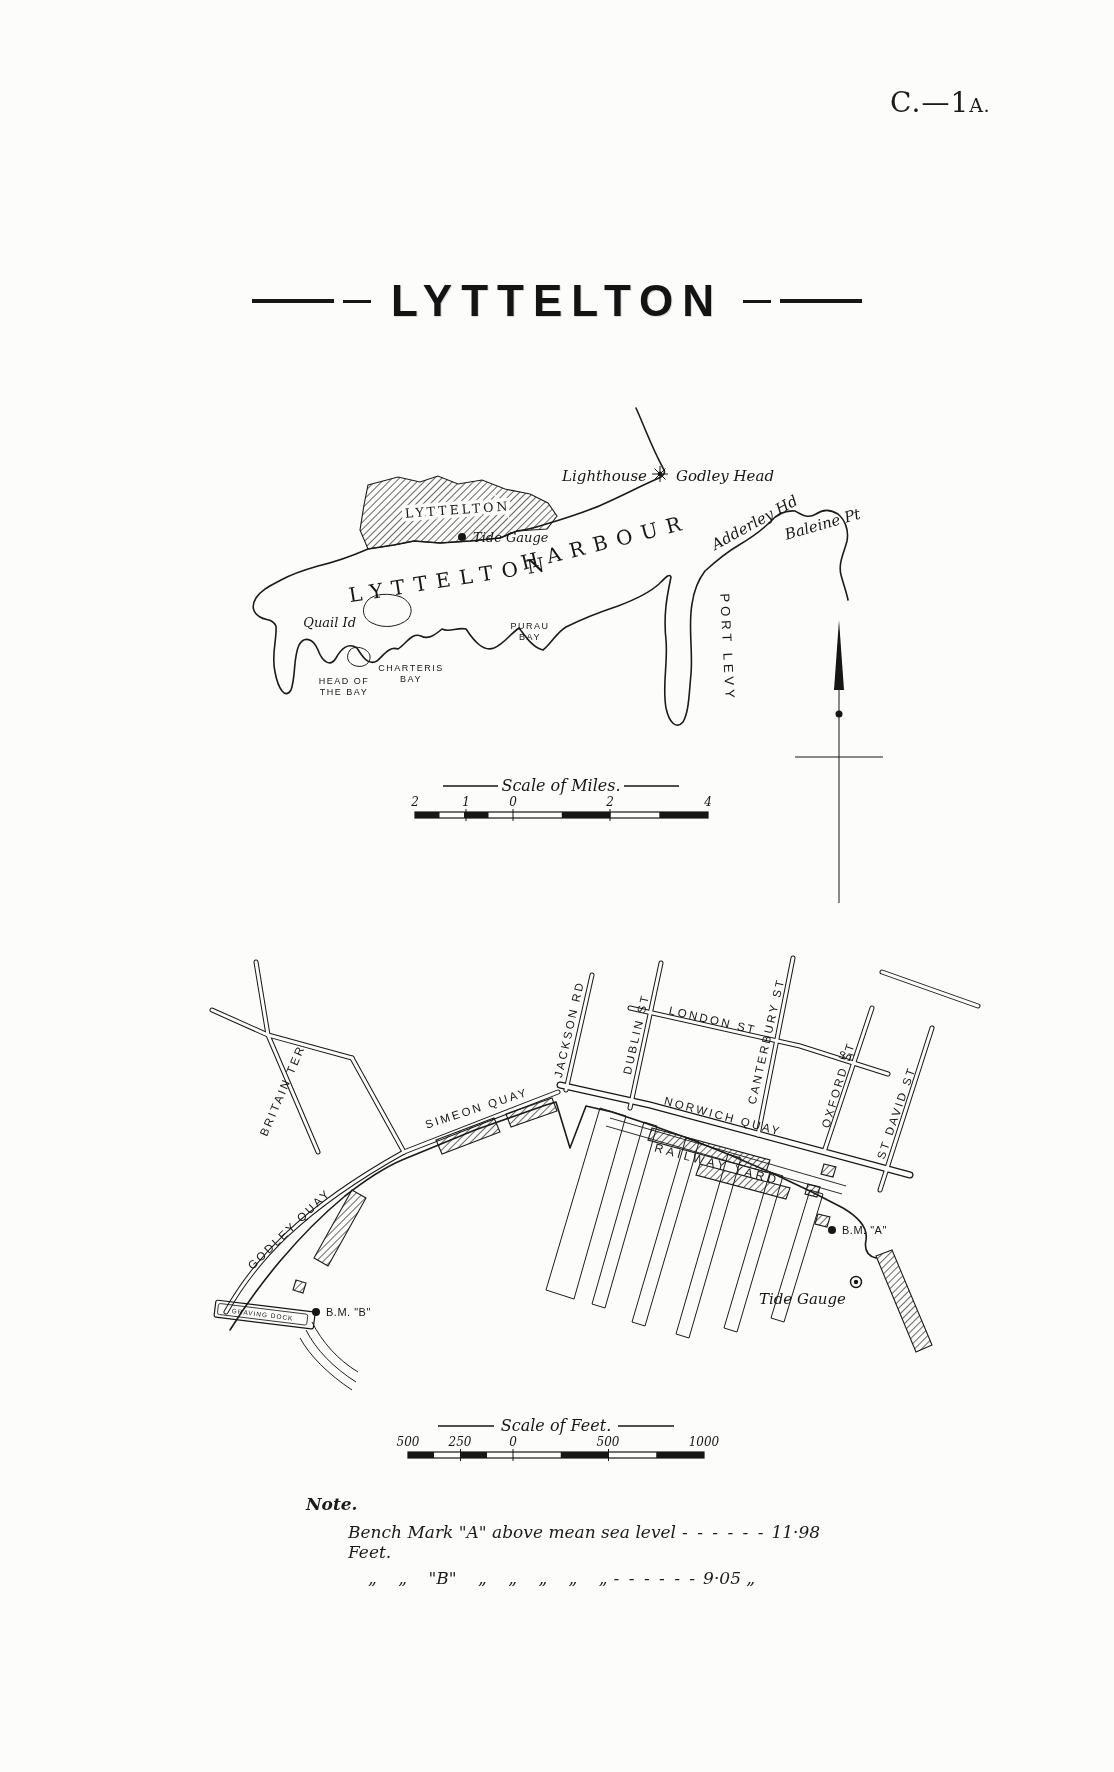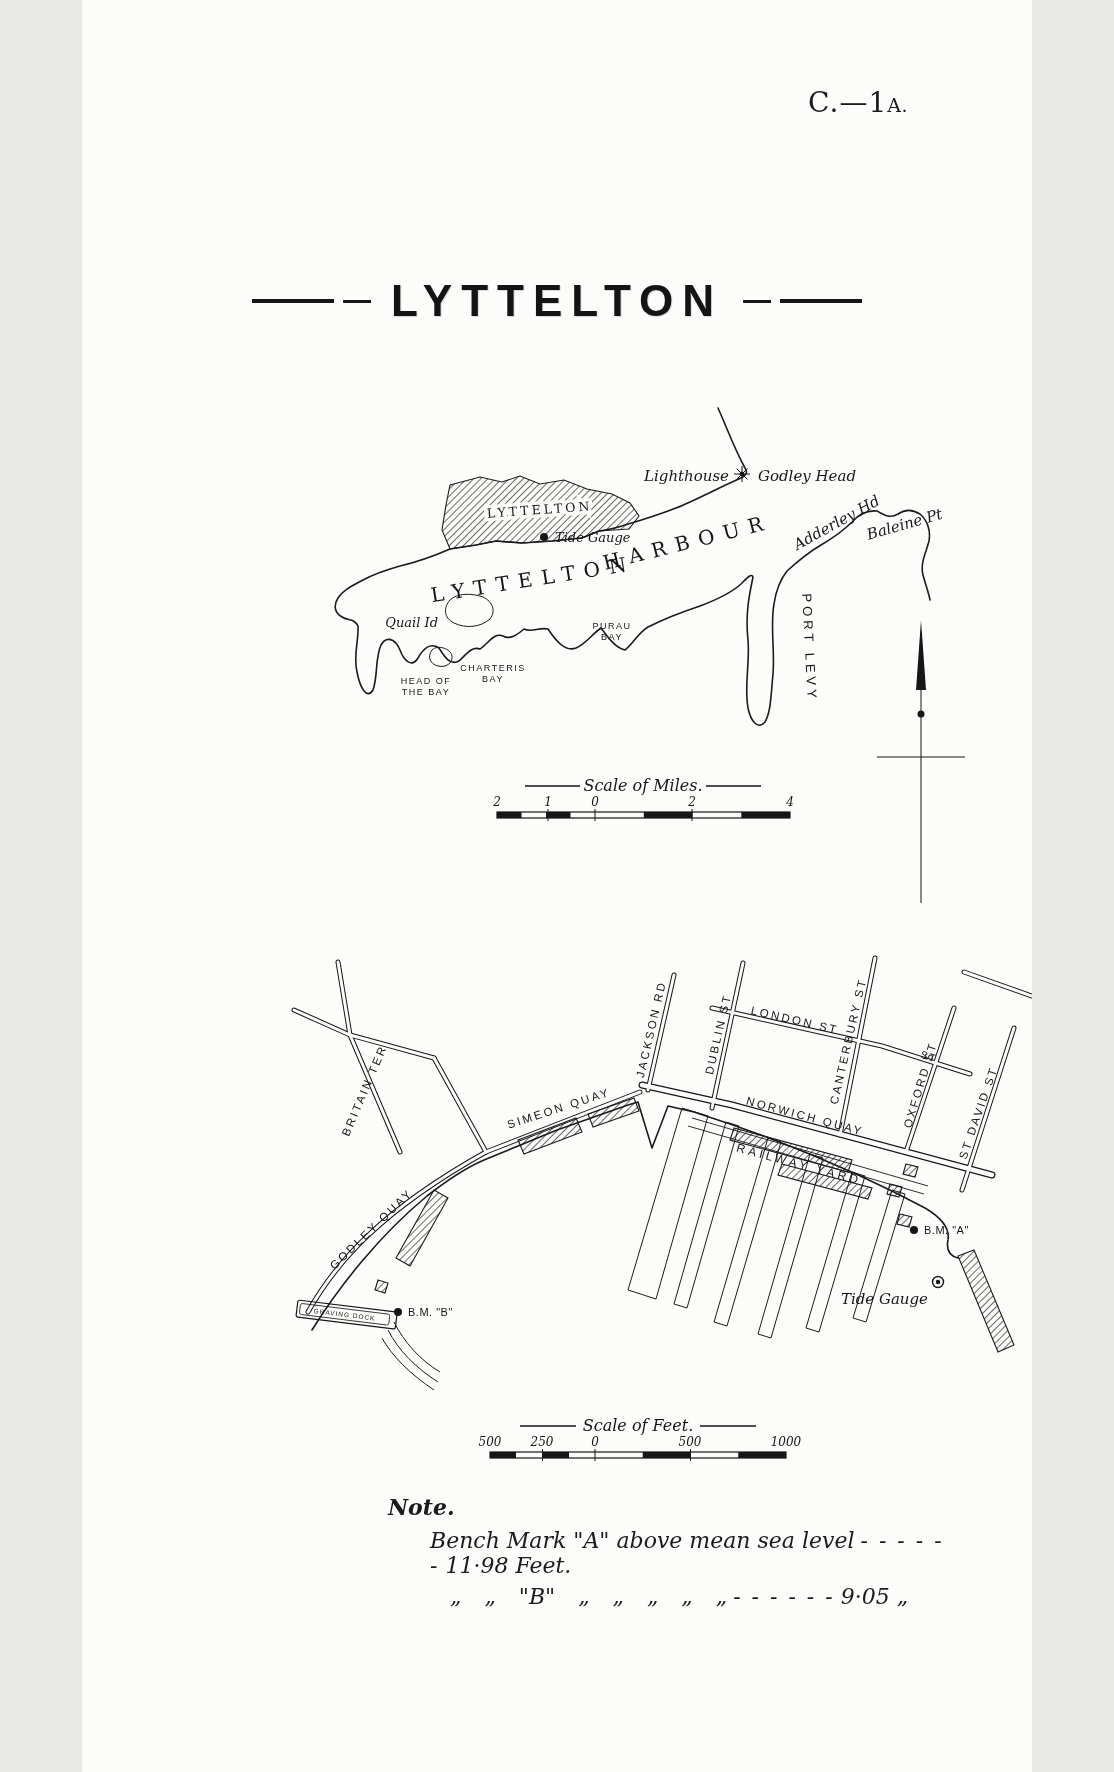--- a/index.html
+++ b/index.html
@@ -1,17 +1,17 @@
 <!DOCTYPE html>
 <html><head>
 <meta charset="utf-8">
 <style>
   html,body { margin:0; padding:0; background:#e8e8e6; }
   .page {
-    position:relative; width:950px; height:1772px; margin:0 auto;
+    position:relative; width:1114px; height:1772px; margin:0 auto;
     background:#fcfcfa; color:#1b1b1b; overflow:hidden;
     font-family:"Liberation Sans", sans-serif;
   }
   
   .plate { position:absolute; top:86px; right:124px;
     font-family:"DejaVu Serif", serif; font-size:28px; letter-spacing:1px; }
   .plate .sub { font-size:19px; letter-spacing:0.5px; }
 
   
   .title-row { position:absolute; top:276px; left:0; width:100%;
@@ -45,21 +45,21 @@
   .coast   { fill:none; stroke:#1b1b1b; stroke-width:1.6; stroke-linejoin:round; stroke-linecap:round; }
   .thin    { fill:none; stroke:#1b1b1b; stroke-width:1; }
   .hatched { fill:url(#hatch); stroke:#1b1b1b; stroke-width:1.1; }
   .road-case { fill:none; stroke:#161616; stroke-width:5; stroke-linecap:round; }
   .road-fill { fill:none; stroke:#fcfcfa; stroke-width:3; stroke-linecap:round; }
   .road-case-wide { fill:none; stroke:#161616; stroke-width:7; stroke-linecap:round; }
   .road-fill-wide { fill:none; stroke:#fcfcfa; stroke-width:4.5; stroke-linecap:round; }
 
   
   .note { position:absolute; left:306px; top:1494px; width:560px;
-    font-family:"DejaVu Serif", serif; font-style:italic; font-size:22px; }
+    font-family:"DejaVu Serif", serif; font-style:italic; font-size:17px; }
   .note .heading { font-weight:bold; margin-bottom:8px; }
   .note .nline1 { margin-left:42px; }
   .note .nline2 { margin-left:62px; margin-top:6px; }
   .note .dittos { word-spacing:16px; }
   .note .leader { letter-spacing:2px; padding:0 6px; }
 </style>
 </head>
 <body>
 
 <div class="page">

